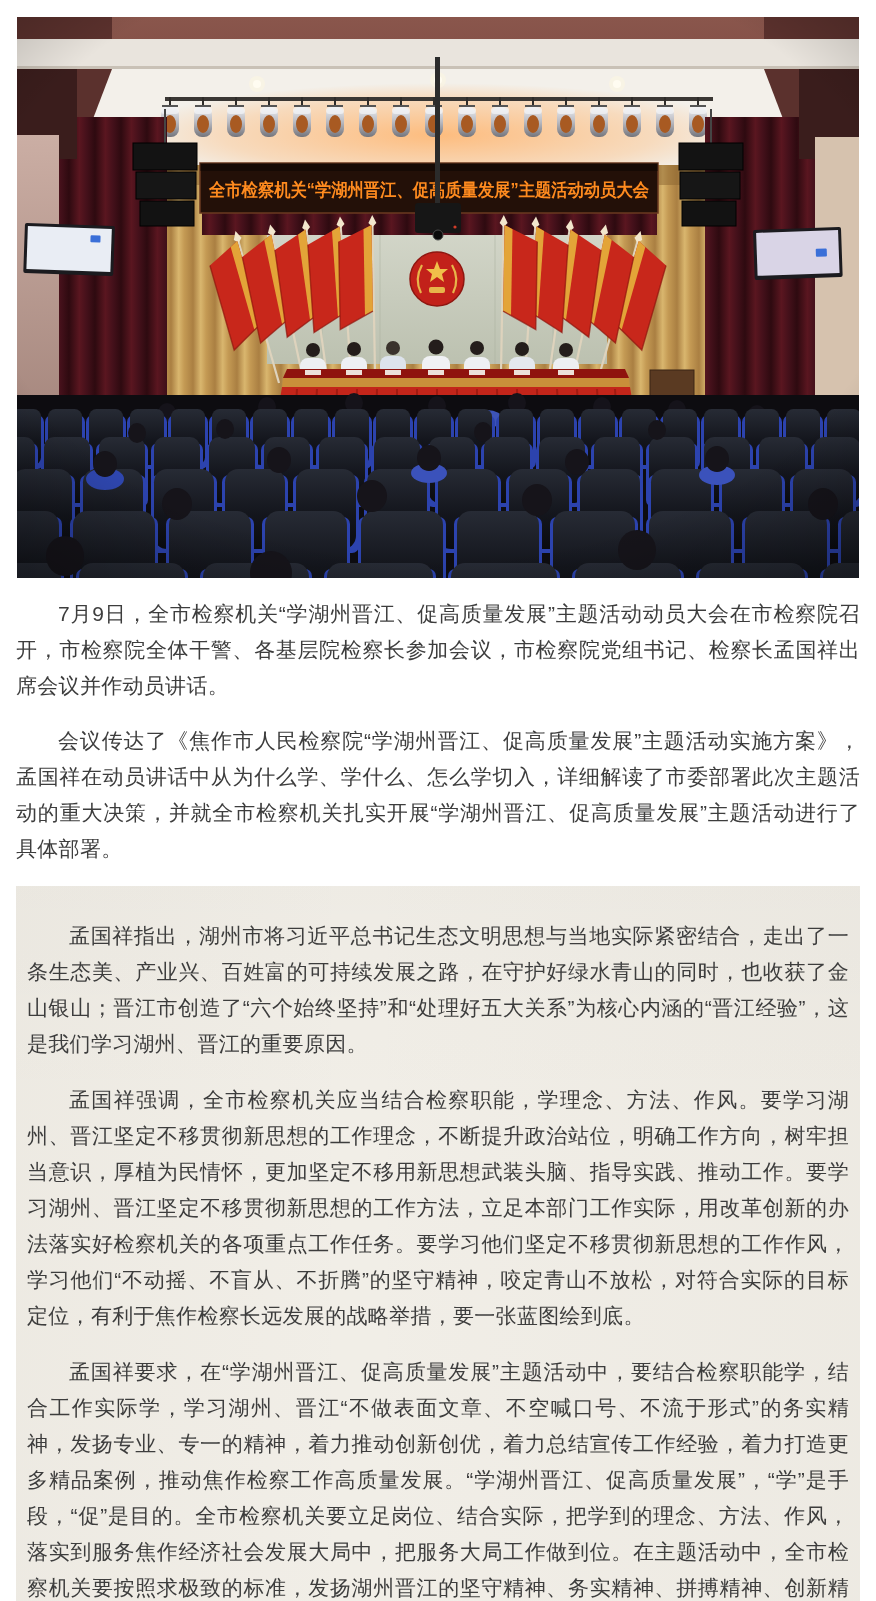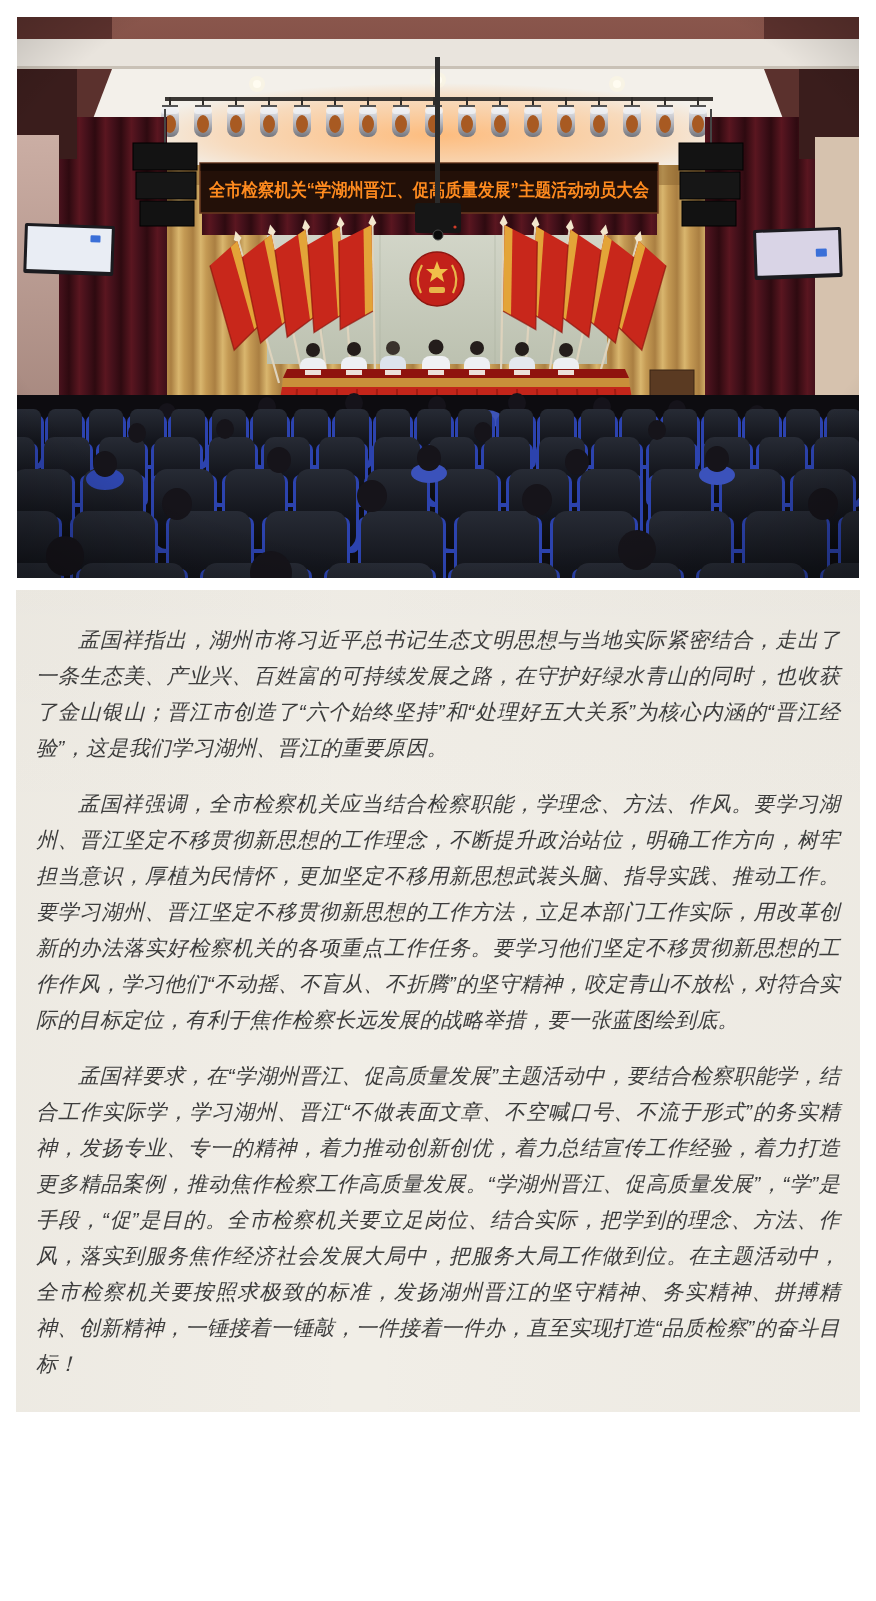--- a/index.html
+++ b/index.html
@@ -7,21 +7,21 @@
   .page{width:876px;background:#ffffff;}
   .photo-wrap{margin:17px 17px 0 17px;width:842px;height:561px;overflow:hidden;background:#2a1518;}
   .photo-wrap svg{display:block;}
   .article{margin:0 16px;color:#3d3d3d;font-size:21px;line-height:36px;text-align:justify;letter-spacing:0.3px;}
   .article p{margin:19px 0;text-indent:2em;}
   .article p:first-child{margin-top:18px;}
   .highlight-box{margin:12px 16px 26px 16px;background:#f1eee7;
     background-image:linear-gradient(180deg, rgba(0,0,0,0.012), rgba(0,0,0,0) 30%),
                      linear-gradient(90deg, rgba(120,110,90,0.03), rgba(0,0,0,0) 40%, rgba(120,110,90,0.03));
     padding:12px 10px 16px 10px;}
-  .highlight-box p{margin:20px 10px;font-style:italic;}
+  .highlight-box p{margin:20px 1px;}
   .highlight-box p:first-child{margin-top:20px;}
   .highlight-box p:last-child{margin-bottom:14px;}
 </style>
 </head>
 <body>
 
 <div class="page">
 
   <div class="photo-wrap">
     <svg id="photo-svg" width="842" height="561" viewBox="0 0 842 561" xmlns="http://www.w3.org/2000/svg">
@@ -456,20 +456,24 @@
               <ellipse cx="620" cy="533" rx="19" ry="20"></ellipse>
             <ellipse cx="254" cy="556" rx="21" ry="22"></ellipse>
           </g>
         </g>
       </g>
 
       <rect x="0" y="0" width="842" height="561" fill="url(#vignG)"></rect>
     </svg>
   </div>
 
+  <div class="article">
+    <p>7月9日，全市检察机关“学湖州晋江、促高质量发展”主题活动动员大会在市检察院召开，市检察院全体干警、各基层院检察长参加会议，市检察院党组书记、检察长孟国祥出席会议并作动员讲话。</p>
+    <p>会议传达了《焦作市人民检察院“学湖州晋江、促高质量发展”主题活动实施方案》，孟国祥在动员讲话中从为什么学、学什么、怎么学切入，详细解读了市委部署此次主题活动的重大决策，并就全市检察机关扎实开展“学湖州晋江、促高质量发展”主题活动进行了具体部署。</p>
+  </div>
 
   <div class="highlight-box article">
     <p>孟国祥指出，湖州市将习近平总书记生态文明思想与当地实际紧密结合，走出了一条生态美、产业兴、百姓富的可持续发展之路，在守护好绿水青山的同时，也收获了金山银山；晋江市创造了“六个始终坚持”和“处理好五大关系”为核心内涵的“晋江经验”，这是我们学习湖州、晋江的重要原因。</p>
     <p>孟国祥强调，全市检察机关应当结合检察职能，学理念、方法、作风。要学习湖州、晋江坚定不移贯彻新思想的工作理念，不断提升政治站位，明确工作方向，树牢担当意识，厚植为民情怀，更加坚定不移用新思想武装头脑、指导实践、推动工作。要学习湖州、晋江坚定不移贯彻新思想的工作方法，立足本部门工作实际，用改革创新的办法落实好检察机关的各项重点工作任务。要学习他们坚定不移贯彻新思想的工作作风，学习他们“不动摇、不盲从、不折腾”的坚守精神，咬定青山不放松，对符合实际的目标定位，有利于焦作检察长远发展的战略举措，要一张蓝图绘到底。</p>
     <p>孟国祥要求，在“学湖州晋江、促高质量发展”主题活动中，要结合检察职能学，结合工作实际学，学习湖州、晋江“不做表面文章、不空喊口号、不流于形式”的务实精神，发扬专业、专一的精神，着力推动创新创优，着力总结宣传工作经验，着力打造更多精品案例，推动焦作检察工作高质量发展。“学湖州晋江、促高质量发展”，“学”是手段，“促”是目的。全市检察机关要立足岗位、结合实际，把学到的理念、方法、作风，落实到服务焦作经济社会发展大局中，把服务大局工作做到位。在主题活动中，全市检察机关要按照求极致的标准，发扬湖州晋江的坚守精神、务实精神、拼搏精神、创新精神，一锤接着一锤敲，一件接着一件办，直至实现打造“品质检察”的奋斗目标！</p>
   </div>
 
 </div>
 
 </body></html>

